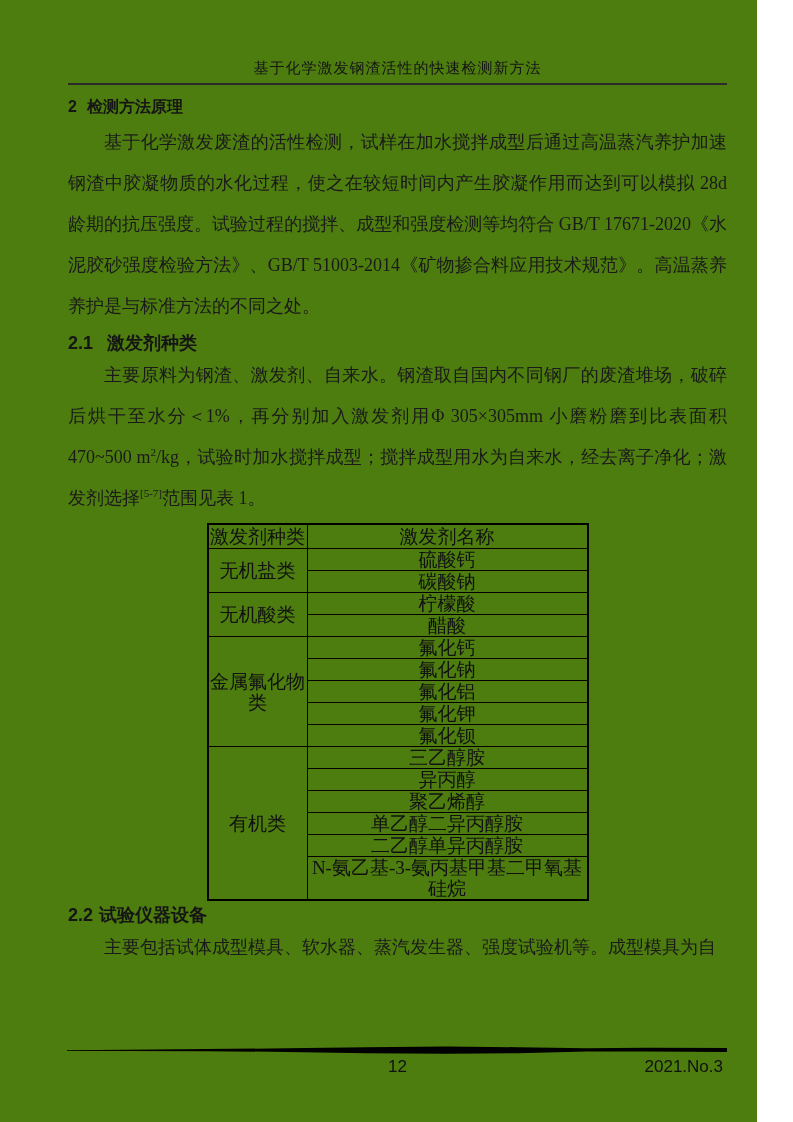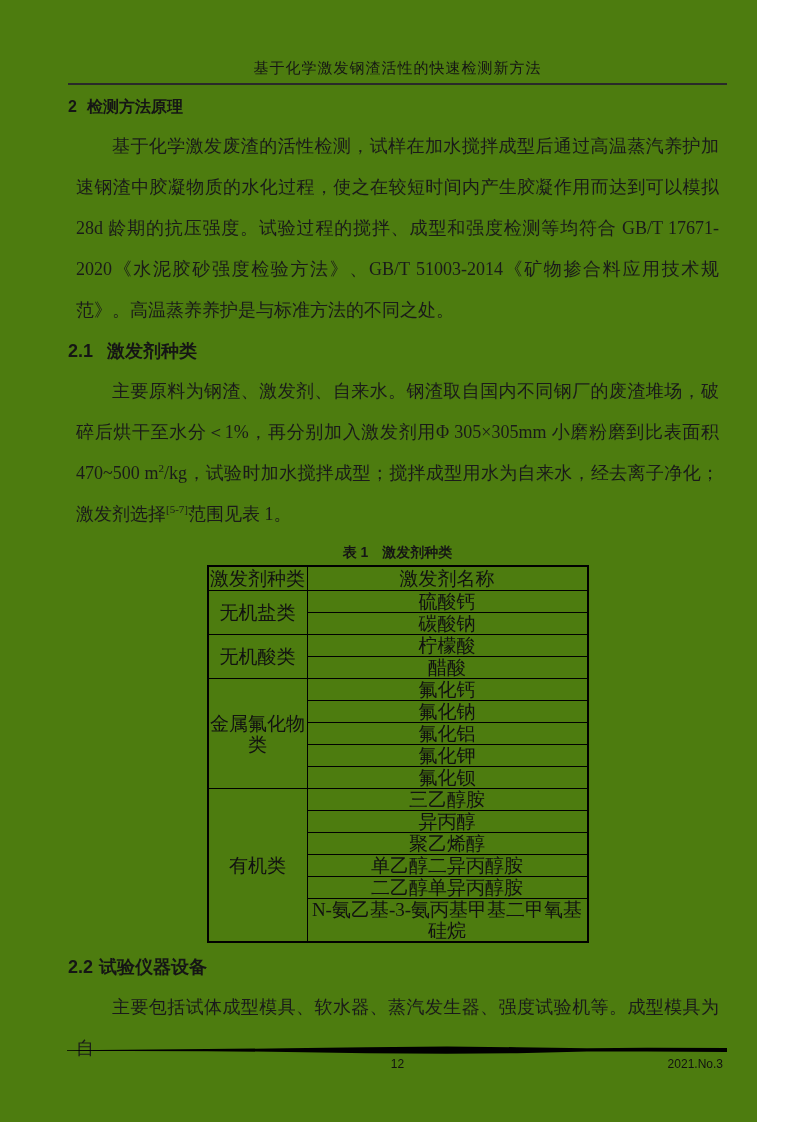--- a/index.html
+++ b/index.html
@@ -22,21 +22,21 @@
   }
   .h-sec1 .num { margin-right:10px; }
   .h-sec2 {
     font-size:18px; font-weight:700; margin:4px 0 0;
     font-family:"Liberation Sans","DejaVu Sans",sans-serif;
   }
   .h-sec2 .num { margin-right:14px; }
   .h-sec2.tight .num { margin-right:6px; }
 
   p.body {
-    font-size:18px; line-height:41px; margin:8px;
+    font-size:18px; line-height:41px; margin:0;
     text-align:justify; text-indent:36px; color:#1a1a1a;
   }
   p.body sup { font-size:11px; line-height:0; }
 
   .tablewrap { width:382px; margin:4px auto 0; }
   .tcaption {
     text-align:center; font-weight:700; font-size:14px; line-height:18px;
     margin-bottom:4px;
     font-family:"Liberation Sans","DejaVu Sans",sans-serif;
   }
@@ -50,21 +50,21 @@
     font-size:19px; font-weight:400; padding:0;
     height:21px; line-height:21px; color:#111;
   }
   table.t th { height:23px; }
   .col-cat { width:98px; }
 
   .footer-rule { position:absolute; left:67px; top:1045px; width:660px; height:11px; }
   .footer-text {
     position:absolute; left:68px; top:1057px; width:659px;
     font-family:"Liberation Sans","DejaVu Sans",sans-serif;
-    font-size:12px; color:#111;
+    font-size:17px; color:#111;
   }
   .footer-text .pagenum { display:block; text-align:center; }
   .footer-text .issue { position:absolute; right:4px; top:0; }
 </style>
 </head>
 <body>
 
 <div class="page">
   <div class="content">
 
@@ -76,21 +76,20 @@
 
     <p class="body">基于化学激发废渣的活性检测，试样在加水搅拌成型后通过高温蒸汽养护加速钢渣中胶凝物质的水化过程，使之在较短时间内产生胶凝作用而达到可以模拟 28d 龄期的抗压强度。试验过程的搅拌、成型和强度检测等均符合 GB/T 17671-2020《水泥胶砂强度检验方法》、GB/T 51003-2014《矿物掺合料应用技术规范》。高温蒸养养护是与标准方法的不同之处。</p>
 
     <div class="h-sec2">
       <span class="num">2.1</span><span>激发剂种类</span>
     </div>
 
     <p class="body"><span>主要原料为钢渣、激发剂、自来水。钢渣取自国内不同钢厂的废渣堆场，破碎后烘干至水分＜1%，再分别加入激发剂用Φ 305×305mm 小磨粉磨到比表面积470~500 m</span><sup>2</sup><span>/kg，试验时加水搅拌成型；搅拌成型用水为自来水，经去离子净化；激发剂选择</span><sup>[5-7]</sup><span>范围见表 1。</span></p>
 
     <div class="tablewrap">
-      <div class="tcaption">表 1　激发剂种类</div>
       <table class="t">
         <tbody>
             <tr>
           <th class="col-cat">激发剂种类</th>
           <th>激发剂名称</th>
         </tr>
         <tr>
           <td rowspan="2">无机盐类</td>
           <td>硫酸钙</td>
         </tr>
@@ -136,21 +135,21 @@
         <tr>
           <td>二乙醇单异丙醇胺</td>
         </tr>
         <tr>
           <td>N-氨乙基-3-氨丙基甲基二甲氧基硅烷</td>
         </tr>
       </tbody>
         </table>
     </div>
 
-    <div class="h-sec2 tight" style="margin-top:12px;">
+    <div class="h-sec2 tight" style="margin-top:2px;">
       <span class="num">2.2</span><span>试验仪器设备</span>
     </div>
 
     <p class="body">主要包括试体成型模具、软水器、蒸汽发生器、强度试验机等。成型模具为自</p>
   </div>
 
   <svg class="footer-rule" viewBox="0 0 660 11" preserveAspectRatio="none">
     <polygon fill="#000000" points="
       0,5.2 60,4.7 140,4.1 220,3.3 300,2.2 380,1.6 450,2.2 520,3.2 580,2.8 660,3.1
       660,6.9 580,6.4 520,6.6 450,8.3 380,8.7 300,8.3 220,6.9 140,6.2 60,5.9 0,5.9"></polygon>

